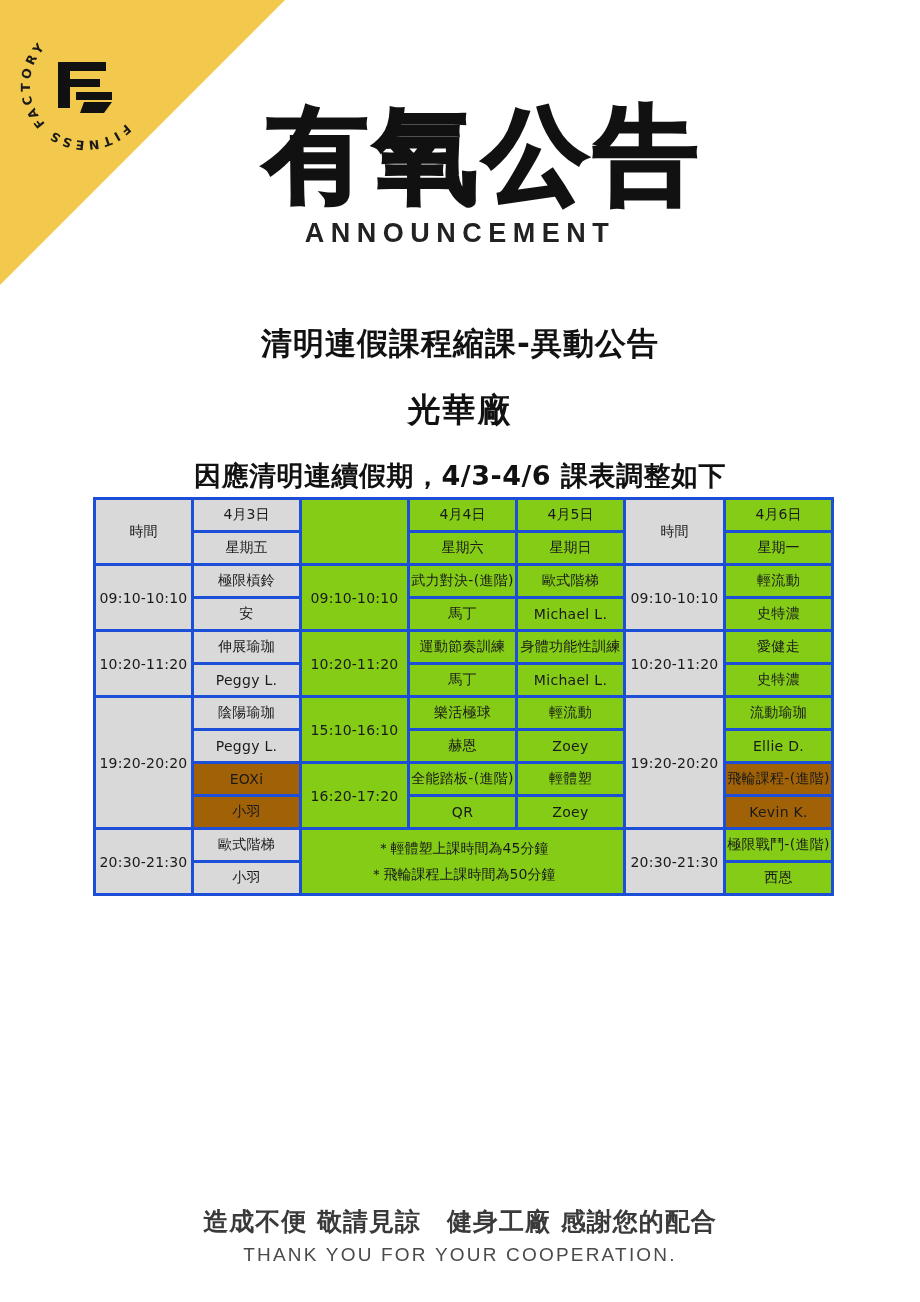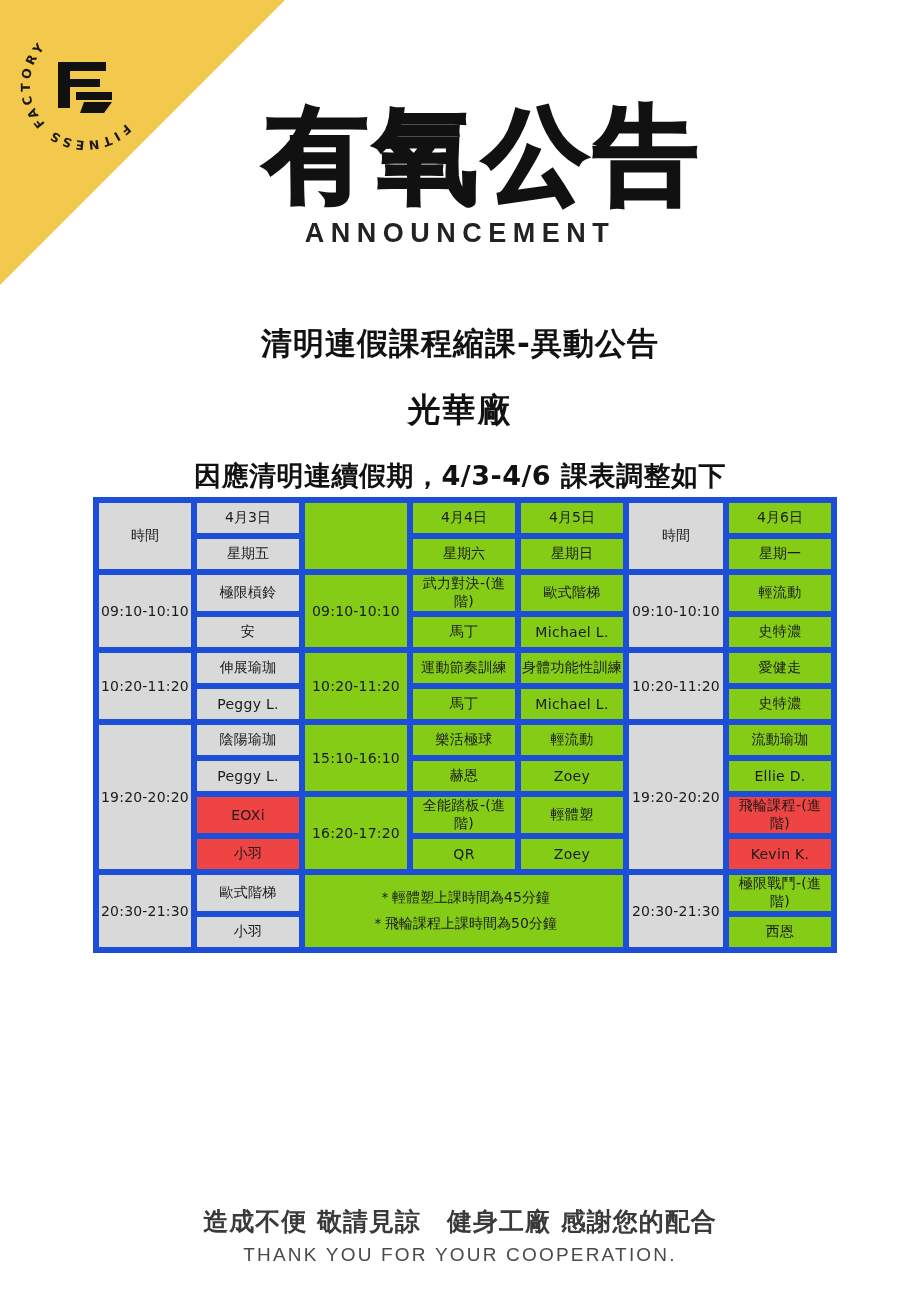--- a/index.html
+++ b/index.html
@@ -91,40 +91,40 @@
     top: 497px;
     left: 93px;
     width: 734px;
   }
   table.schedule {
     border-collapse: collapse;
     width: 100%;
     table-layout: fixed;
   }
   table.schedule td {
-    border: 6px solid #1d4ed8;
+    border: 3px solid #1d4ed8;
     text-align: center;
     vertical-align: middle;
     font-size: 14px;
     font-family: "DejaVu Sans", sans-serif;
     color: #1a1a1a;
     padding: 0;
     height: 30px;
   }
   col.c-time1 { width: 98px; }
   col.c-fri   { width: 108px; }
   col.c-time2 { width: 108px; }
   col.c-sat   { width: 108px; }
   col.c-sun   { width: 108px; }
   col.c-time3 { width: 100px; }
   col.c-mon   { width: 108px; }
 
   .grey   { background: #d9d9d9; }
   .white  { background: #84cc16; }
-  .blue   { background: #ef4444; }
+  .blue   { background: #a16207; }
 
   .cell-course { font-size: 14.5px; letter-spacing: 0.3px; }
   .cell-teacher { font-size: 13px; letter-spacing: 0.3px; }
   .cell-time { font-size: 13.5px; letter-spacing: 0.2px; }
   .cell-date { font-size: 14px; font-weight: 400; }
   .cell-label { font-size: 15px; }
   .note-cell {
     font-size: 15px;
     line-height: 1.85;
     padding: 6px 4px;

